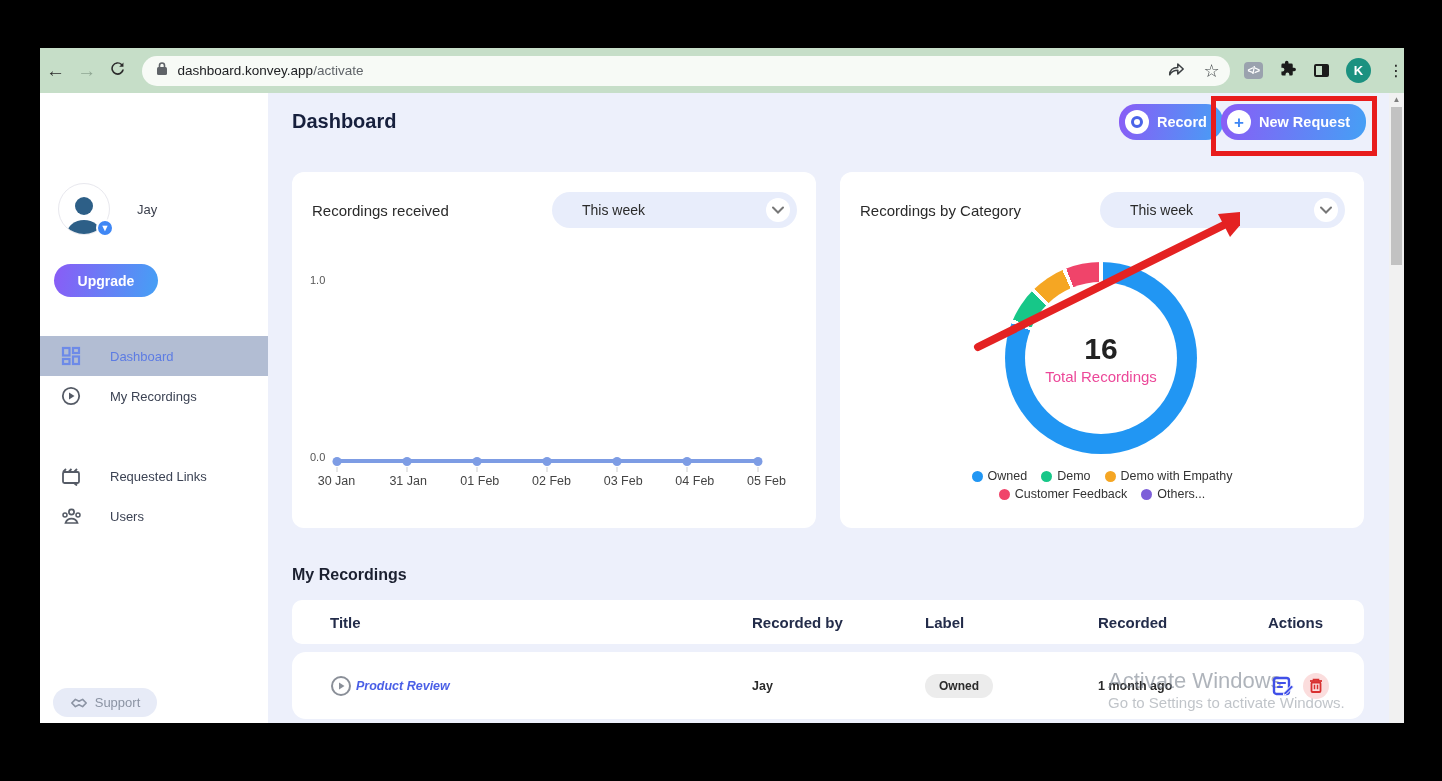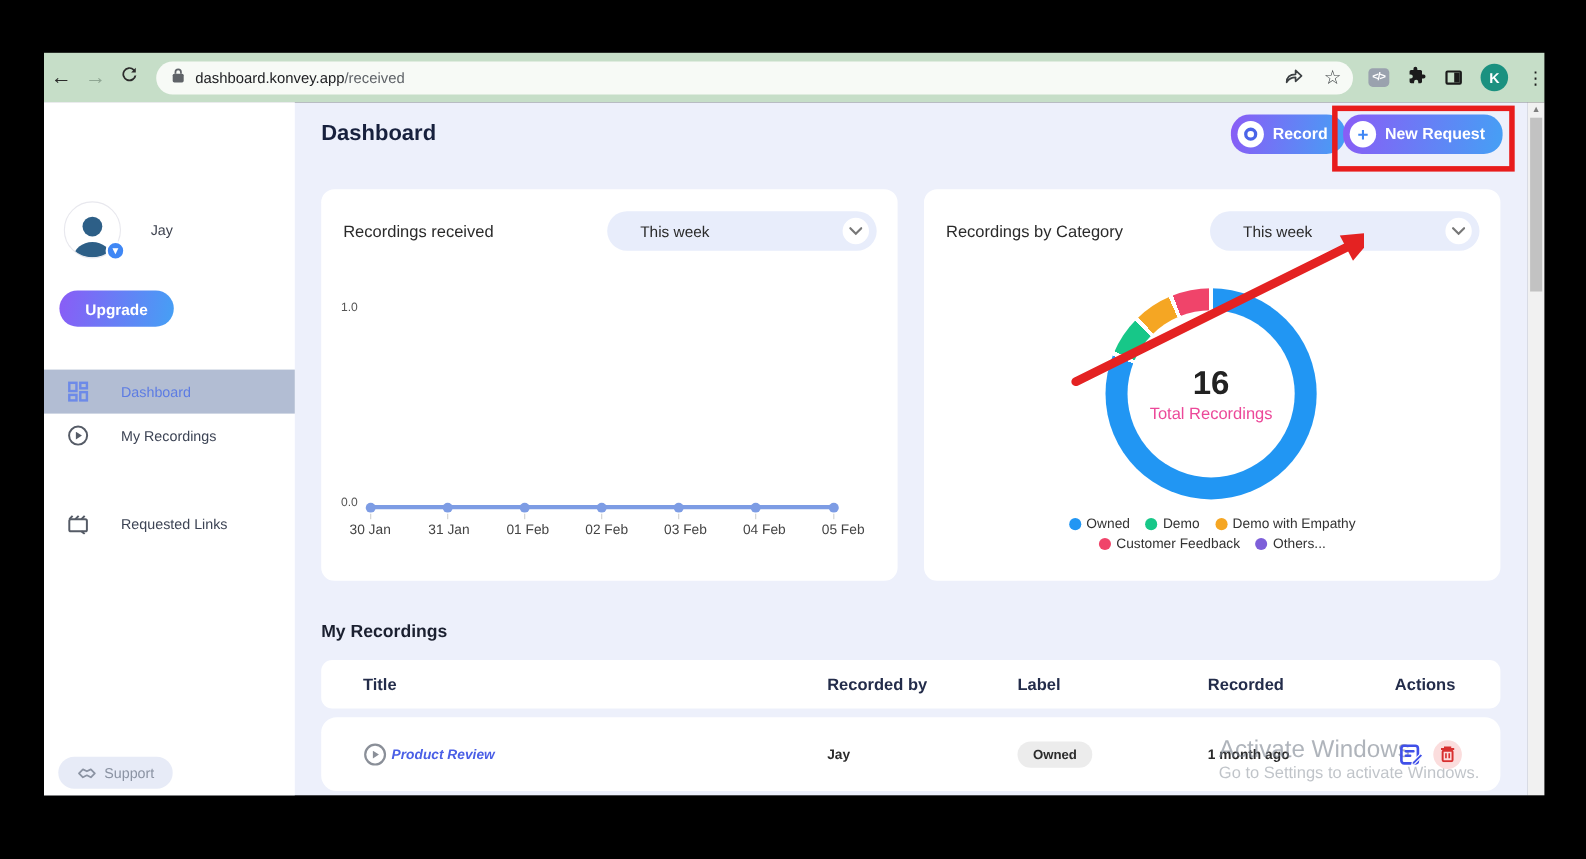--- a/index.html
+++ b/index.html
@@ -140,21 +140,21 @@
           <path d="M13.6 2.4v4h-4l1.7-1.7a4.5 4.5 0 1 0 1.2 4.3h1.6A6 6 0 1 1 12.3 3.7z" fill="#2b2b2b"></path>
         </svg>
     </span>
     <div id="urlbar">
       <span class="lock">
         <svg width="12" height="15" viewBox="0 0 12 15">
             <rect x="1" y="6" width="10" height="8" rx="1.5" fill="#5f6368"></rect>
             <path d="M3.5 6V4.5a2.5 2.5 0 0 1 5 0V6" fill="none" stroke="#5f6368" stroke-width="1.6"></path>
           </svg>
       </span>
-      <span id="url-text"><span>dashboard.konvey.app</span><span class="path">/received</span></span>
+      <span id="url-text"><span>dashboard.konvey.app</span><span class="path">/activate</span></span>
       <span class="ub-right">
         <span>
           <svg width="18" height="17" viewBox="0 0 20 18">
               <path d="M3 16c0-5 3-8 9-8V4l6 5.5L12 15v-4c-5 0-7 1.5-9 5z" fill="none" stroke="#3c4043" stroke-width="1.7" stroke-linejoin="round"></path>
             </svg>
         </span>
         <span style="font-size:18px;color:#3c4043;">☆</span>
       </span>
     </div>
     <div class="chrome-right">
@@ -213,20 +213,31 @@
       </div>
       <div class="nav-item" style="top:363px">
         <span class="nico">
           <svg width="20" height="19" viewBox="0 0 20 19">
               <rect x="2" y="5" width="16" height="11" rx="1.5" fill="none" stroke="#555b66" stroke-width="1.8"></rect>
               <path d="M2 5l3-3m2.5 3l3-3m2.5 3l3-3" stroke="#555b66" stroke-width="1.8"></path>
               <path d="M13 16l3 2.5" stroke="#555b66" stroke-width="1.8"></path>
             </svg>
         </span>
         <span class="nlabel">Requested Links</span>
+      </div>
+      <div class="nav-item" style="top:403px">
+        <span class="nico">
+          <svg width="21" height="18" viewBox="0 0 21 18">
+              <circle cx="10.5" cy="5" r="2.6" fill="none" stroke="#555b66" stroke-width="1.7"></circle>
+              <circle cx="4" cy="8" r="2" fill="none" stroke="#555b66" stroke-width="1.5"></circle>
+              <circle cx="17" cy="8" r="2" fill="none" stroke="#555b66" stroke-width="1.5"></circle>
+              <path d="M4.5 16a6.3 6.3 0 0 1 12 0z" fill="none" stroke="#555b66" stroke-width="1.7"></path>
+            </svg>
+        </span>
+        <span class="nlabel">Users</span>
       </div>
 
       <button id="support-btn">
         <svg width="18" height="14" viewBox="0 0 20 14">
             <path d="M2 7l4-4 4 2 4-2 4 4-4 4-4-2-4 2z" fill="none" stroke="#8b93a3" stroke-width="1.8" stroke-linejoin="round"></path>
           </svg>
         <span>Support</span>
       </button>
     </div>
 

